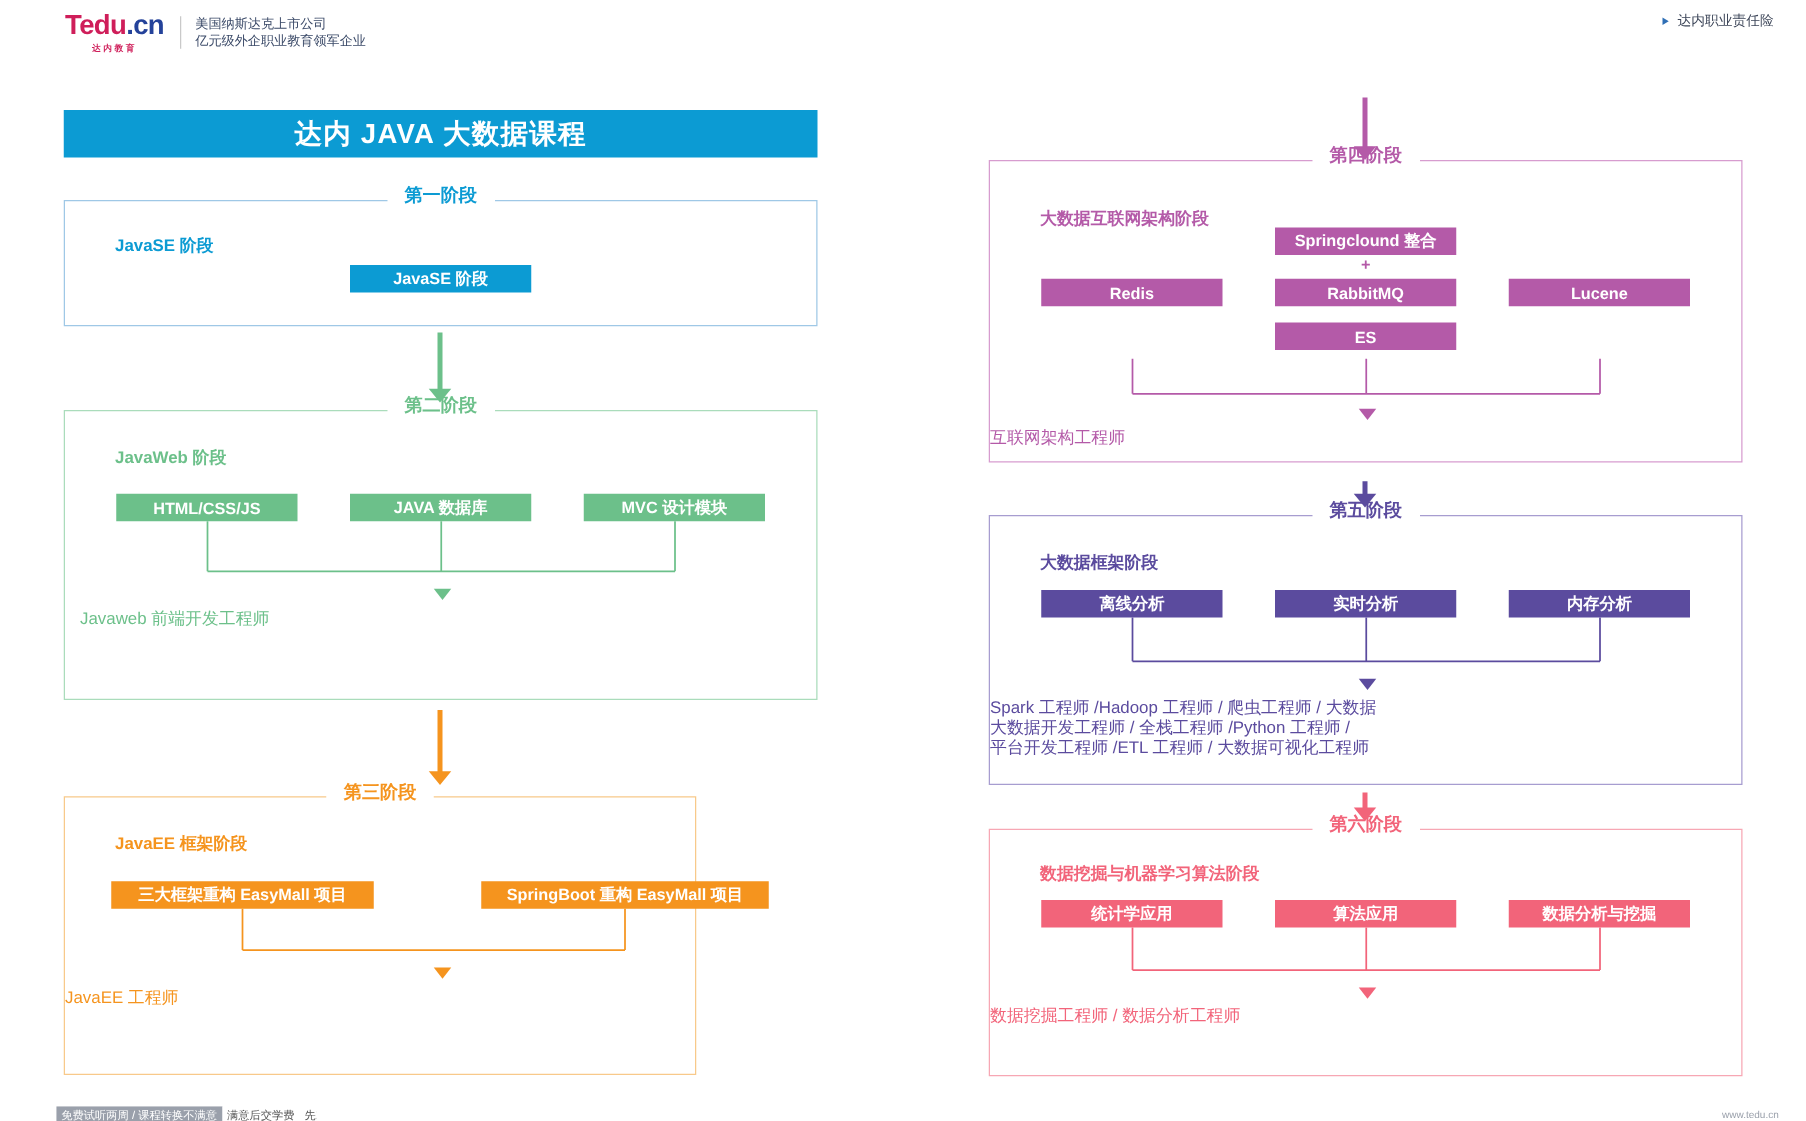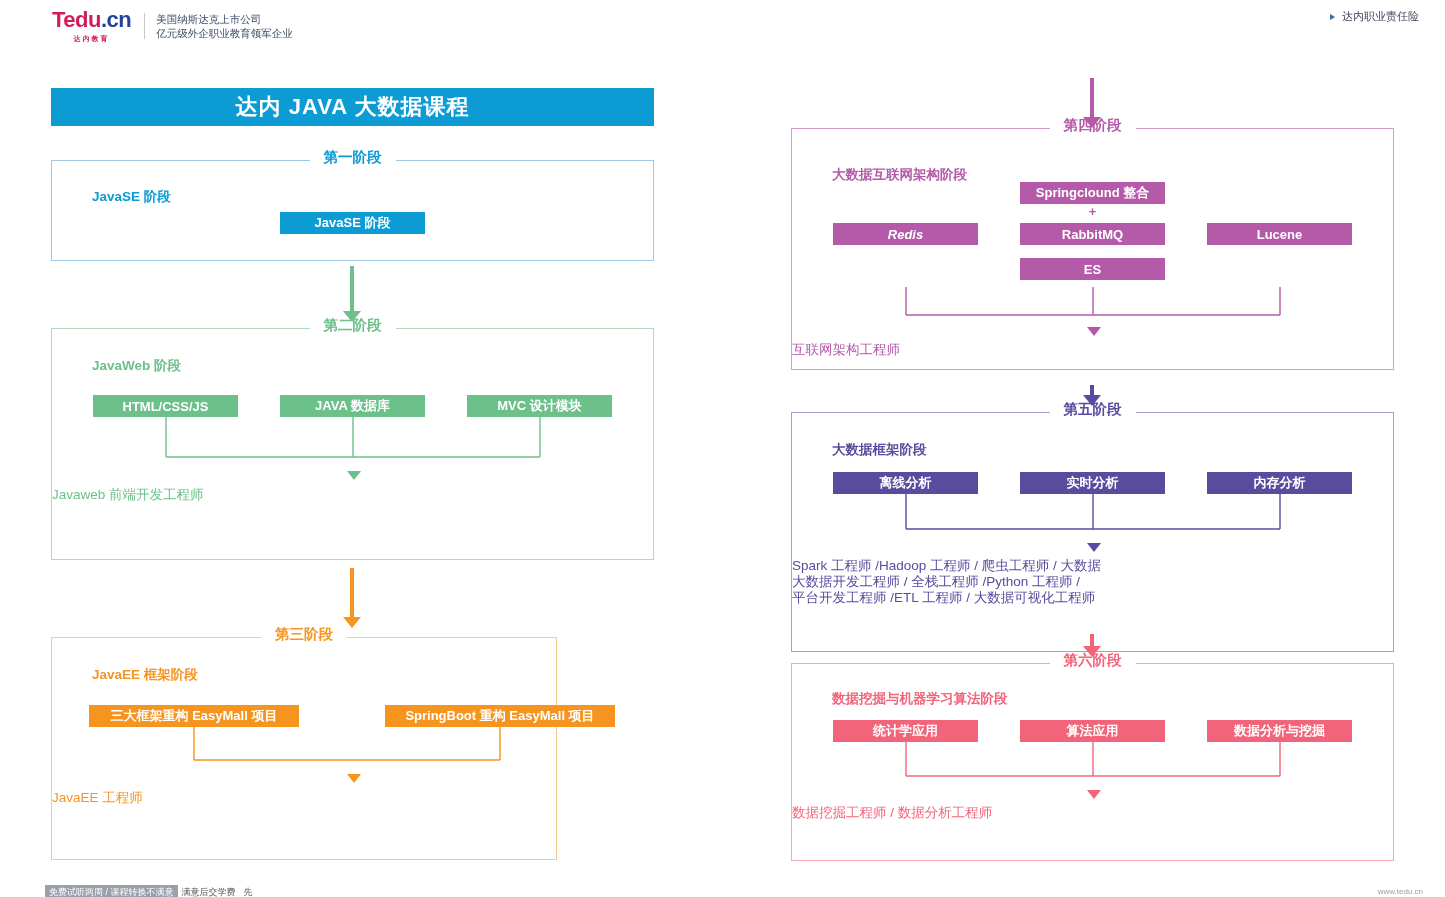--- a/index.html
+++ b/index.html
@@ -177,21 +177,21 @@
       <div class="chip" style="background: rgb(108, 192, 138); left: 41px; top: 66px; width: 145px;">HTML/CSS/JS</div>
       <div class="chip" style="background: rgb(108, 192, 138); left: 228px; top: 66px; width: 145px;">JAVA 数据库</div>
       <div class="chip" style="background: rgb(108, 192, 138); left: 415px; top: 66px; width: 145px;">MVC 设计模块</div>
       <svg class="connector" width="603" height="232" style="left: 0px; top: 0px;">
         <line x1="114" x2="114" y1="88" y2="128" stroke="#6cc08a" stroke-width="1.4"></line>
         <line x1="301" x2="301" y1="88" y2="128" stroke="#6cc08a" stroke-width="1.4"></line>
         <line x1="488" x2="488" y1="88" y2="128" stroke="#6cc08a" stroke-width="1.4"></line>
         <line x1="114" x2="488" y1="128" y2="128" stroke="#6cc08a" stroke-width="1.4"></line>
       </svg>
       <div class="tri-down" style="color: rgb(108, 192, 138); left: 295px; top: 142px;"></div>
-      <div class="outcome" style="color: rgb(108, 192, 138); top: 158px; left: 0px;">Javaweb 前端开发工程师</div>
+      <div class="outcome" style="color: rgb(108, 192, 138); top: 158px; left: 12px;">Javaweb 前端开发工程师</div>
     </div>
     <div class="stage" style="left: 51px; top: 637px; width: 506px; height: 223px; border-color: rgb(248, 201, 138);">
       <div class="stage-header">
         <span class="stage-title" style="color: rgb(245, 148, 30);">第三阶段</span>
       </div>
       <div style="position: absolute; top: -1px; height: 1px; background: rgb(255, 255, 255); left: 0px; width: 0px;"></div>
       <div class="stage-subtitle" style="color: rgb(245, 148, 30); left: 40px; top: 28px;">JavaEE 框架阶段</div>
       <div class="chip" style="background: rgb(245, 148, 30); left: 37px; top: 67px; width: 210px;">三大框架重构 EasyMall 项目</div>
       <div class="chip" style="background: rgb(245, 148, 30); left: 333px; top: 67px; width: 230px;">SpringBoot 重构 EasyMall 项目</div>
       <svg class="connector" width="603" height="223" style="left: 0px; top: 0px;">
@@ -203,34 +203,34 @@
       <div class="outcome" style="color: rgb(245, 148, 30); top: 152px; left: 0px;">JavaEE 工程师</div>
     </div>
     <div class="stage" style="left: 791px; top: 128px; width: 603px; height: 242px; border-color: rgb(215, 156, 207);">
       <div class="stage-header">
         <span class="stage-title" style="color: rgb(180, 90, 168);">第四阶段</span>
       </div>
       <div style="position: absolute; top: -1px; height: 1px; background: rgb(255, 255, 255); left: 0px; width: 0px;"></div>
       <div class="stage-subtitle" style="color: rgb(180, 90, 168); left: 40px; top: 37px;">大数据互联网架构阶段</div>
       <div class="chip" style="background: rgb(180, 90, 168); left: 228px; top: 53px; width: 145px;">Springclound 整合</div>
       <div class="plus-sign" style="color: rgb(180, 90, 168); top: 75px; left: 0px;">+</div>
-      <div class="chip" style="background: rgb(180, 90, 168); left: 41px; top: 94px; width: 145px; font-style: italic;">Redis</div>
+      <div class="chip" style="background: rgb(180, 90, 168); left: 41px; top: 94px; width: 145px;">Redis</div>
       <div class="chip" style="background: rgb(180, 90, 168); left: 228px; top: 94px; width: 145px;">RabbitMQ</div>
       <div class="chip" style="background: rgb(180, 90, 168); left: 415px; top: 94px; width: 145px;">Lucene</div>
       <div class="chip" style="background: rgb(180, 90, 168); left: 228px; top: 129px; width: 145px;">ES</div>
       <svg class="connector" width="603" height="242" style="left: 0px; top: 0px;">
         <line x1="114" x2="114" y1="158" y2="186" stroke="#b45aa8" stroke-width="1.4"></line>
         <line x1="301" x2="301" y1="158" y2="186" stroke="#b45aa8" stroke-width="1.4"></line>
         <line x1="488" x2="488" y1="158" y2="186" stroke="#b45aa8" stroke-width="1.4"></line>
         <line x1="114" x2="488" y1="186" y2="186" stroke="#b45aa8" stroke-width="1.4"></line>
       </svg>
       <div class="tri-down" style="color: rgb(180, 90, 168); left: 295px; top: 198px;"></div>
       <div class="outcome" style="color: rgb(180, 90, 168); top: 213px; left: 0px;">互联网架构工程师</div>
     </div>
-    <div class="stage" style="left: 791px; top: 412px; width: 603px; height: 240px; border-color: rgb(167, 157, 208);">
+    <div class="stage" style="left: 791px; top: 412px; width: 603px; height: 216px; border-color: rgb(167, 157, 208);">
       <div class="stage-header">
         <span class="stage-title" style="color: rgb(91, 75, 158);">第五阶段</span>
       </div>
       <div style="position: absolute; top: -1px; height: 1px; background: rgb(255, 255, 255); left: 0px; width: 0px;"></div>
       <div class="stage-subtitle" style="color: rgb(91, 75, 158); left: 40px; top: 28px;">大数据框架阶段</div>
       <div class="chip" style="background: rgb(91, 75, 158); left: 41px; top: 59px; width: 145px;">离线分析</div>
       <div class="chip" style="background: rgb(91, 75, 158); left: 228px; top: 59px; width: 145px;">实时分析</div>
       <div class="chip" style="background: rgb(91, 75, 158); left: 415px; top: 59px; width: 145px;">内存分析</div>
       <svg class="connector" width="603" height="216" style="left: 0px; top: 0px;">
         <line x1="114" x2="114" y1="81" y2="116" stroke="#5b4b9e" stroke-width="1.4"></line>

